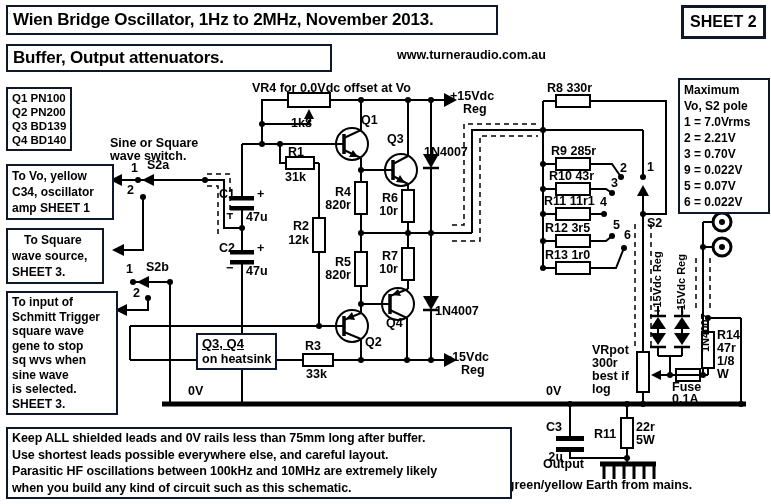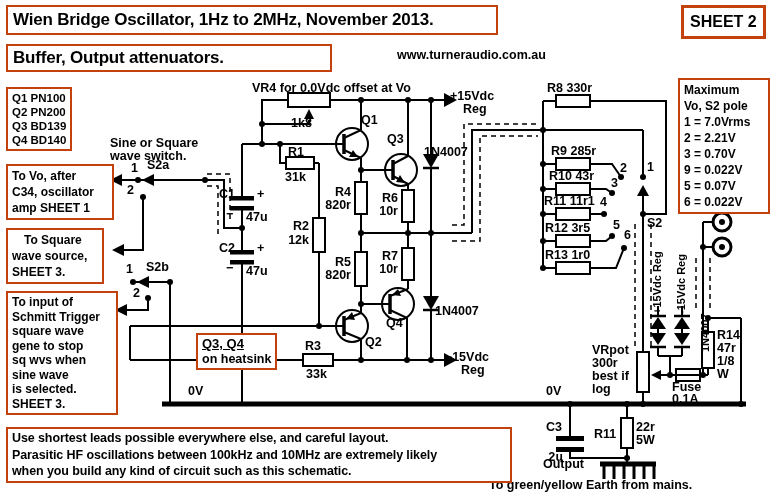--- a/index.html
+++ b/index.html
@@ -1,20 +1,20 @@
 <!DOCTYPE html>
 <html><head>
 <meta charset="utf-8">
 <style>
   html,body{margin:0;padding:0;background:#fff;}
   #page{position:relative;width:771px;height:504px;background:#fff;overflow:hidden;
         font-family:"Liberation Sans",sans-serif;color:#000;}
   svg{position:absolute;left:0;top:0;}
   .lbl{position:absolute;font:bold 12.5px "Liberation Sans",sans-serif;white-space:nowrap;line-height:13px;}
-  .box{position:absolute;border:2px solid #c2410c;background:#fff;font-weight:bold;padding:2px 4px;}
+  .box{position:absolute;border:2px solid #0f172a;background:#fff;font-weight:bold;padding:2px 4px;}
   .t17{font:bold 17px "Liberation Sans",sans-serif;letter-spacing:-0.2px;}
   .rt{text-align:right;}
   .maxline{font:bold 12px "Liberation Sans",sans-serif;line-height:16px;white-space:nowrap;}
   .warnline{font:bold 12.5px "Liberation Sans",sans-serif;line-height:16.5px;white-space:nowrap;letter-spacing:-0.1px;}
   .boxline{font:bold 12px "Liberation Sans",sans-serif;line-height:14.5px;white-space:nowrap;}
   .qline{font:bold 11.5px "Liberation Sans",sans-serif;line-height:14px;white-space:nowrap;}
 </style>
 </head>
 <body>
 
@@ -242,21 +242,21 @@
   <div class="qline">Q1 PN100</div>
   <div class="qline">Q2 PN200</div>
   <div class="qline">Q3 BD139</div>
   <div class="qline">Q4 BD140</div>
 </div>
 
 <div class="lbl" style="left:110px;top:137px;">Sine or Square</div>
 <div class="lbl" style="left:110px;top:150px;">wave switch.</div>
 
 <div class="box" style="left:6px;top:164px;width:96px;">
-  <div class="boxline" style="line-height:16px;">To Vo, after</div>
+  <div class="boxline" style="line-height:16px;">To Vo, yellow</div>
   <div class="boxline" style="line-height:16px;">C34, oscillator</div>
   <div class="boxline" style="line-height:16px;">amp SHEET 1</div>
 </div>
 
 <div class="box" style="left:6px;top:228px;width:86px;">
   <div class="boxline" style="line-height:16px;margin-left:12px;">To Square</div>
   <div class="boxline" style="line-height:16px;">wave source,</div>
   <div class="boxline" style="line-height:16px;">SHEET 3.</div>
 </div>
 
@@ -359,18 +359,19 @@
 
 <div class="lbl" style="left:546px;top:421px;">C3</div>
 <div class="lbl" style="left:548px;top:452px;font-family:Liberation Mono, monospace;">2u</div>
 <div class="lbl" style="left:594px;top:428px;">R11</div>
 <div class="lbl" style="left:636px;top:421px;">22r</div>
 <div class="lbl" style="left:636px;top:434px;">5W</div>
 <div class="lbl" style="left:543px;top:458px;">Output</div>
 <div class="lbl" style="left:489px;top:479px;">To green/yellow Earth from mains.</div>
 
 <div class="box" style="left:6px;top:427px;width:494px;padding:1px 4px;">
+  <div class="warnline">Keep ALL shielded leads and  0V rails less than 75mm  long after buffer.</div>
   <div class="warnline">Use shortest leads  possible  everywhere else,  and careful layout.</div>
   <div class="warnline">Parasitic HF oscillations between 100kHz and 10MHz are extremely likely</div>
   <div class="warnline">when you build  any kind of circuit such as this schematic.</div>
 </div>
 
 </div>
 
 </body></html>

